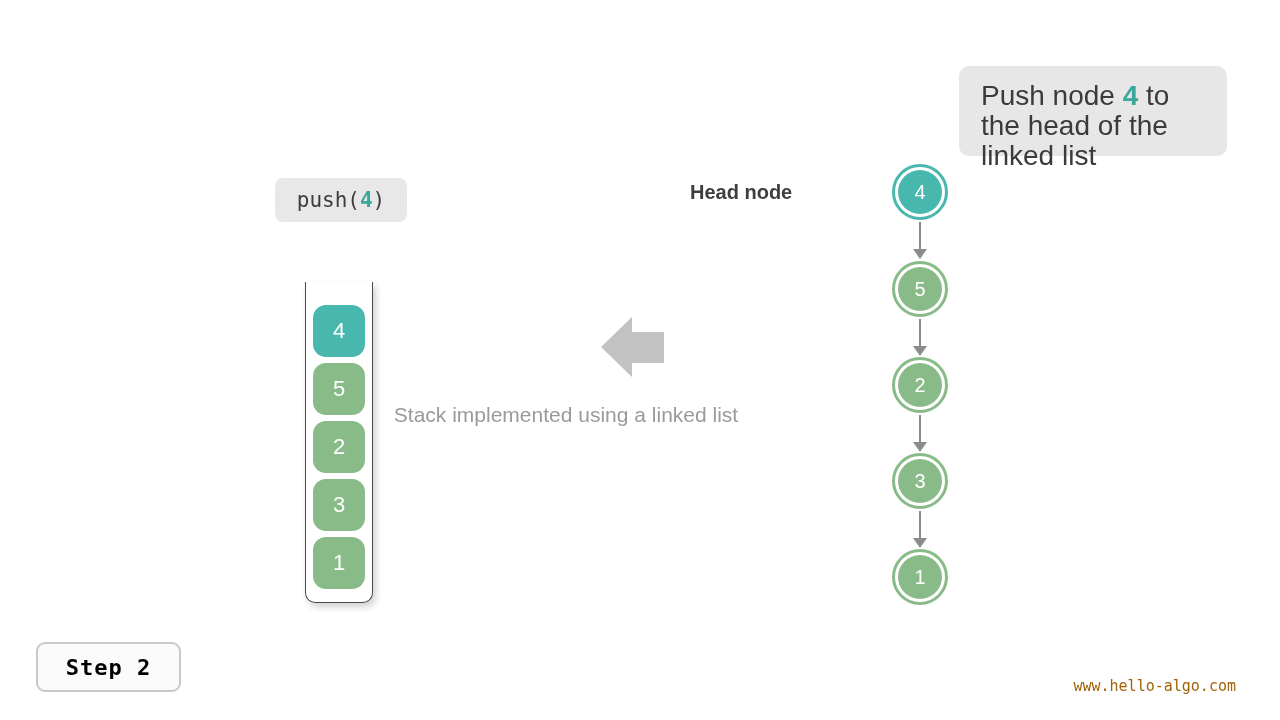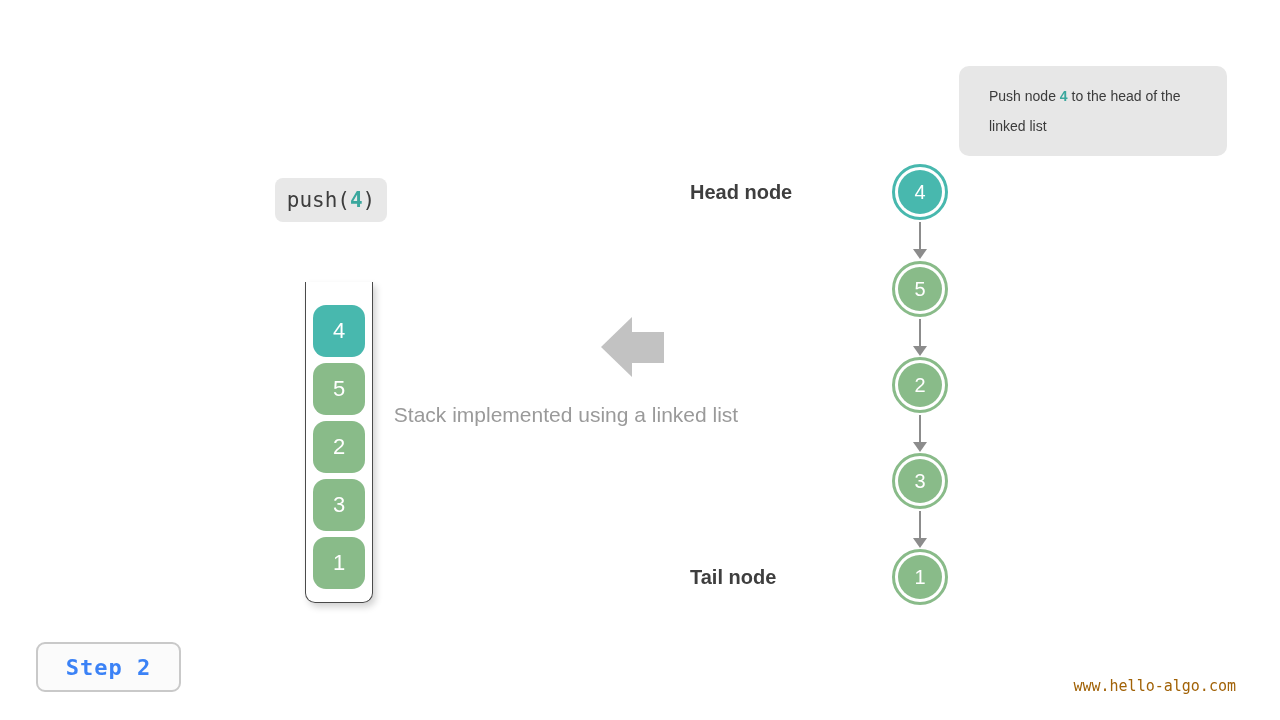--- a/index.html
+++ b/index.html
@@ -5,28 +5,28 @@
   * { margin:0; padding:0; box-sizing:border-box; }
   html,body { background:#ffffff; }
   .canvas {
     position:relative; width:1280px; height:720px; background:#ffffff;
     font-family:"Liberation Sans", sans-serif; overflow:hidden;
   }
 
   
   .callout {
     position:absolute; left:959px; top:66px; width:268px; height:90px;
-    background:#e7e7e7; border-radius:10px; padding:15px 30px;
-    font-size:14px; line-height:30px; color:#3b3b3b;
+    background:#e7e7e7; border-radius:10px; padding:15px 22px;
+    font-size:28px; line-height:30px; color:#3b3b3b;
   }
   .teal-num { color:#3aa79d; font-weight:700; }
 
   
   .op-chip {
-    position:absolute; left:275px; top:178px; width:112px; height:44px;
+    position:absolute; left:275px; top:178px; width:132px; height:44px;
     background:#e8e8e8; border-radius:8px;
     display:flex; align-items:center; justify-content:center;
     font-family:"DejaVu Sans Mono", monospace; font-size:21px; color:#3d3d3d;
   }
 
   
   .stack-box {
     position:absolute; left:305px; top:282px; width:68px; height:321px;
     border:1.5px solid #4a4a4a; border-top:none;
     border-radius:0 0 10px 10px;
@@ -88,21 +88,21 @@
     position:absolute; left:690px; width:186px; text-align:left;
     font-size:20px; font-weight:700; color:#3e3e3e; line-height:28px;
   }
 
   
   .step-badge {
     position:absolute; left:36px; top:642px; width:145px; height:50px;
     background:#fbfbfb; border:2px solid #c9c9c9; border-radius:9px;
     display:flex; align-items:center; justify-content:center;
     font-family:"DejaVu Sans Mono", monospace; font-size:22px; font-weight:700;
-    color:#3b82f6; letter-spacing:1px;
+    color:#000000; letter-spacing:1px;
   }
 
   
   .watermark {
     position:absolute; right:44px; top:677px;
     font-family:"DejaVu Sans Mono", monospace; font-size:15px; color:#a16207;text-align:right;
   }
 </style>
 </head>
 <body>
@@ -128,21 +128,20 @@
   </div>
 
   <div class="block-arrow">
     <div class="tri"></div>
     <div class="bar"></div>
   </div>
 
   <div class="caption">Stack implemented using a linked list</div>
 
   <div class="node-label" style="top:178px;">Head node</div>
-  <div class="node-label" style="top:563px;">Tail node</div>
 
   <div class="ll-node teal" style="top:164px;">
     <div class="fill">4</div>
   </div>
   <div class="ll-node green" style="top:261px;">
     <div class="fill">5</div>
   </div>
   <div class="ll-node green" style="top:357px;">
     <div class="fill">2</div>
   </div>

